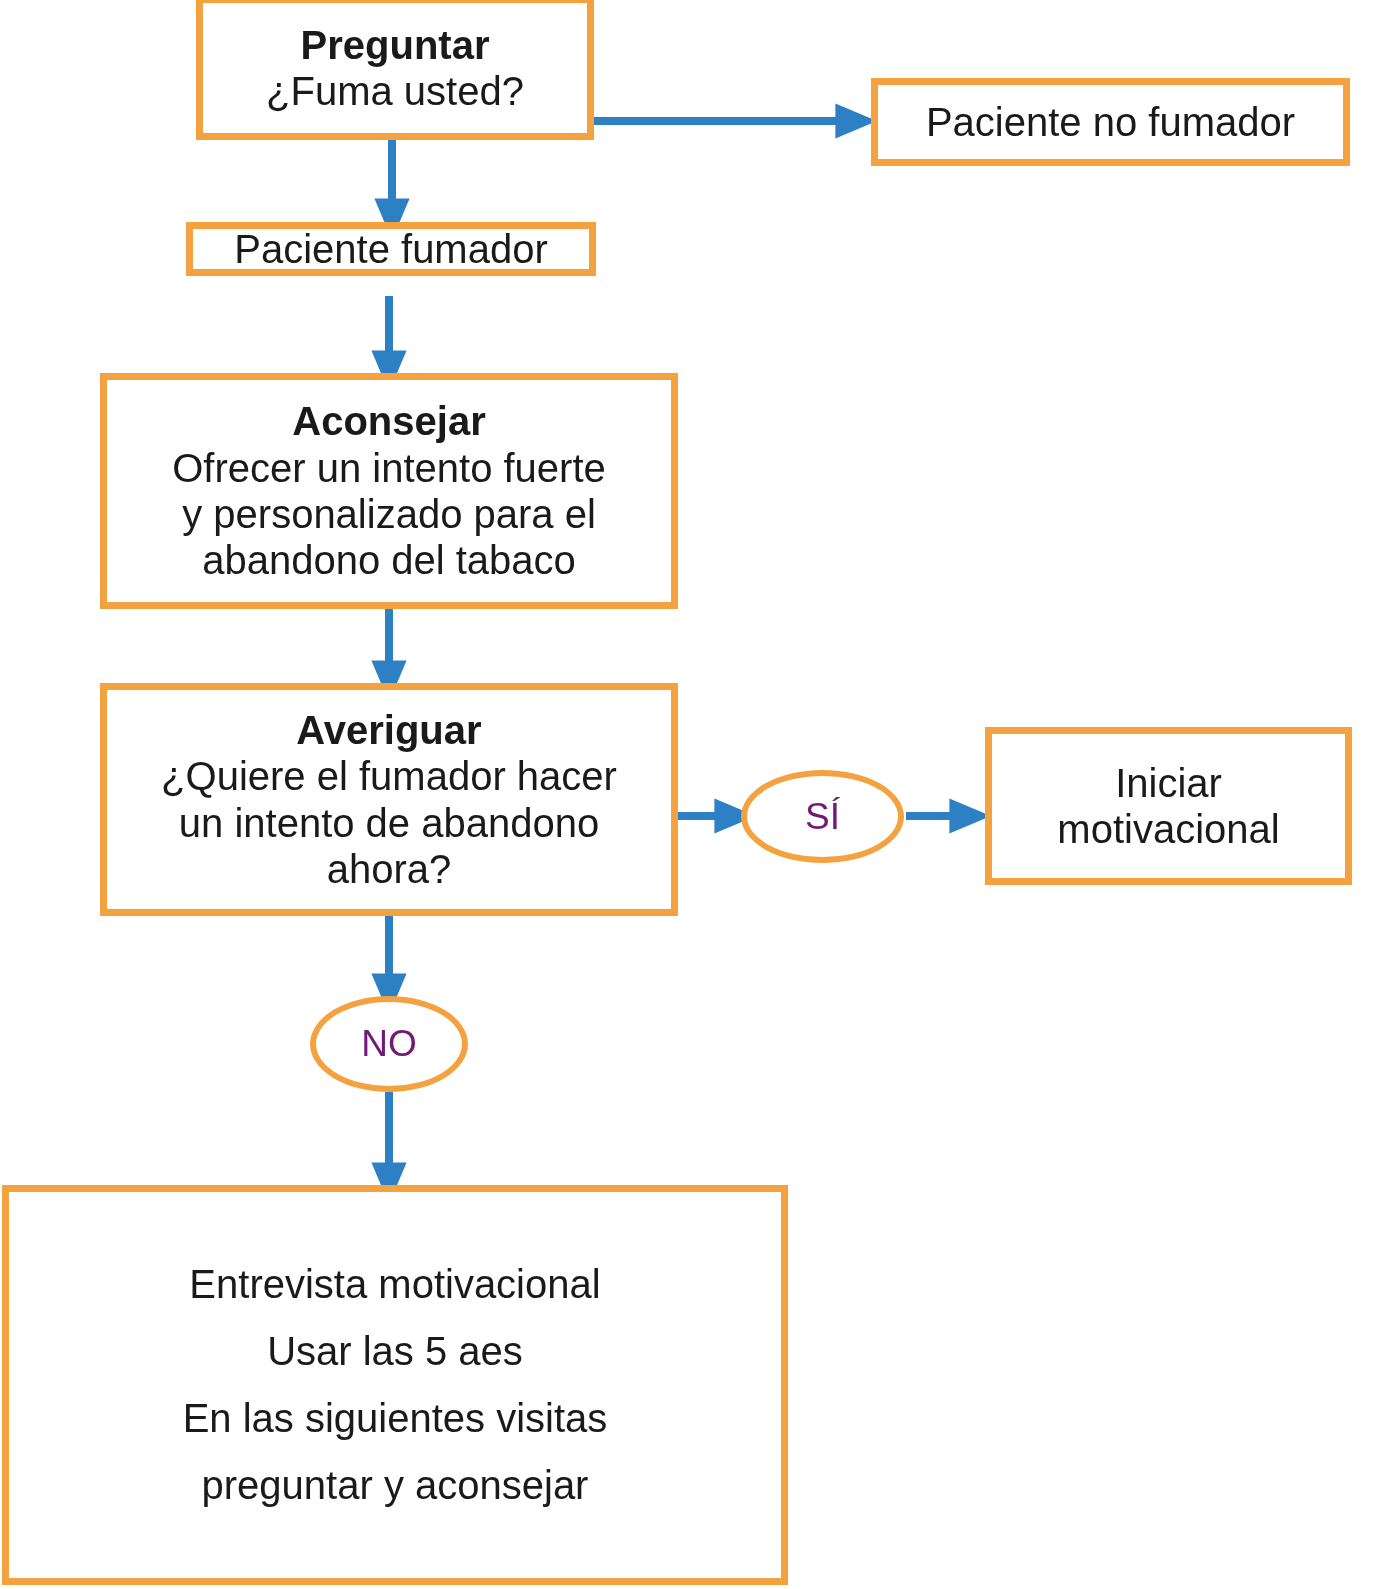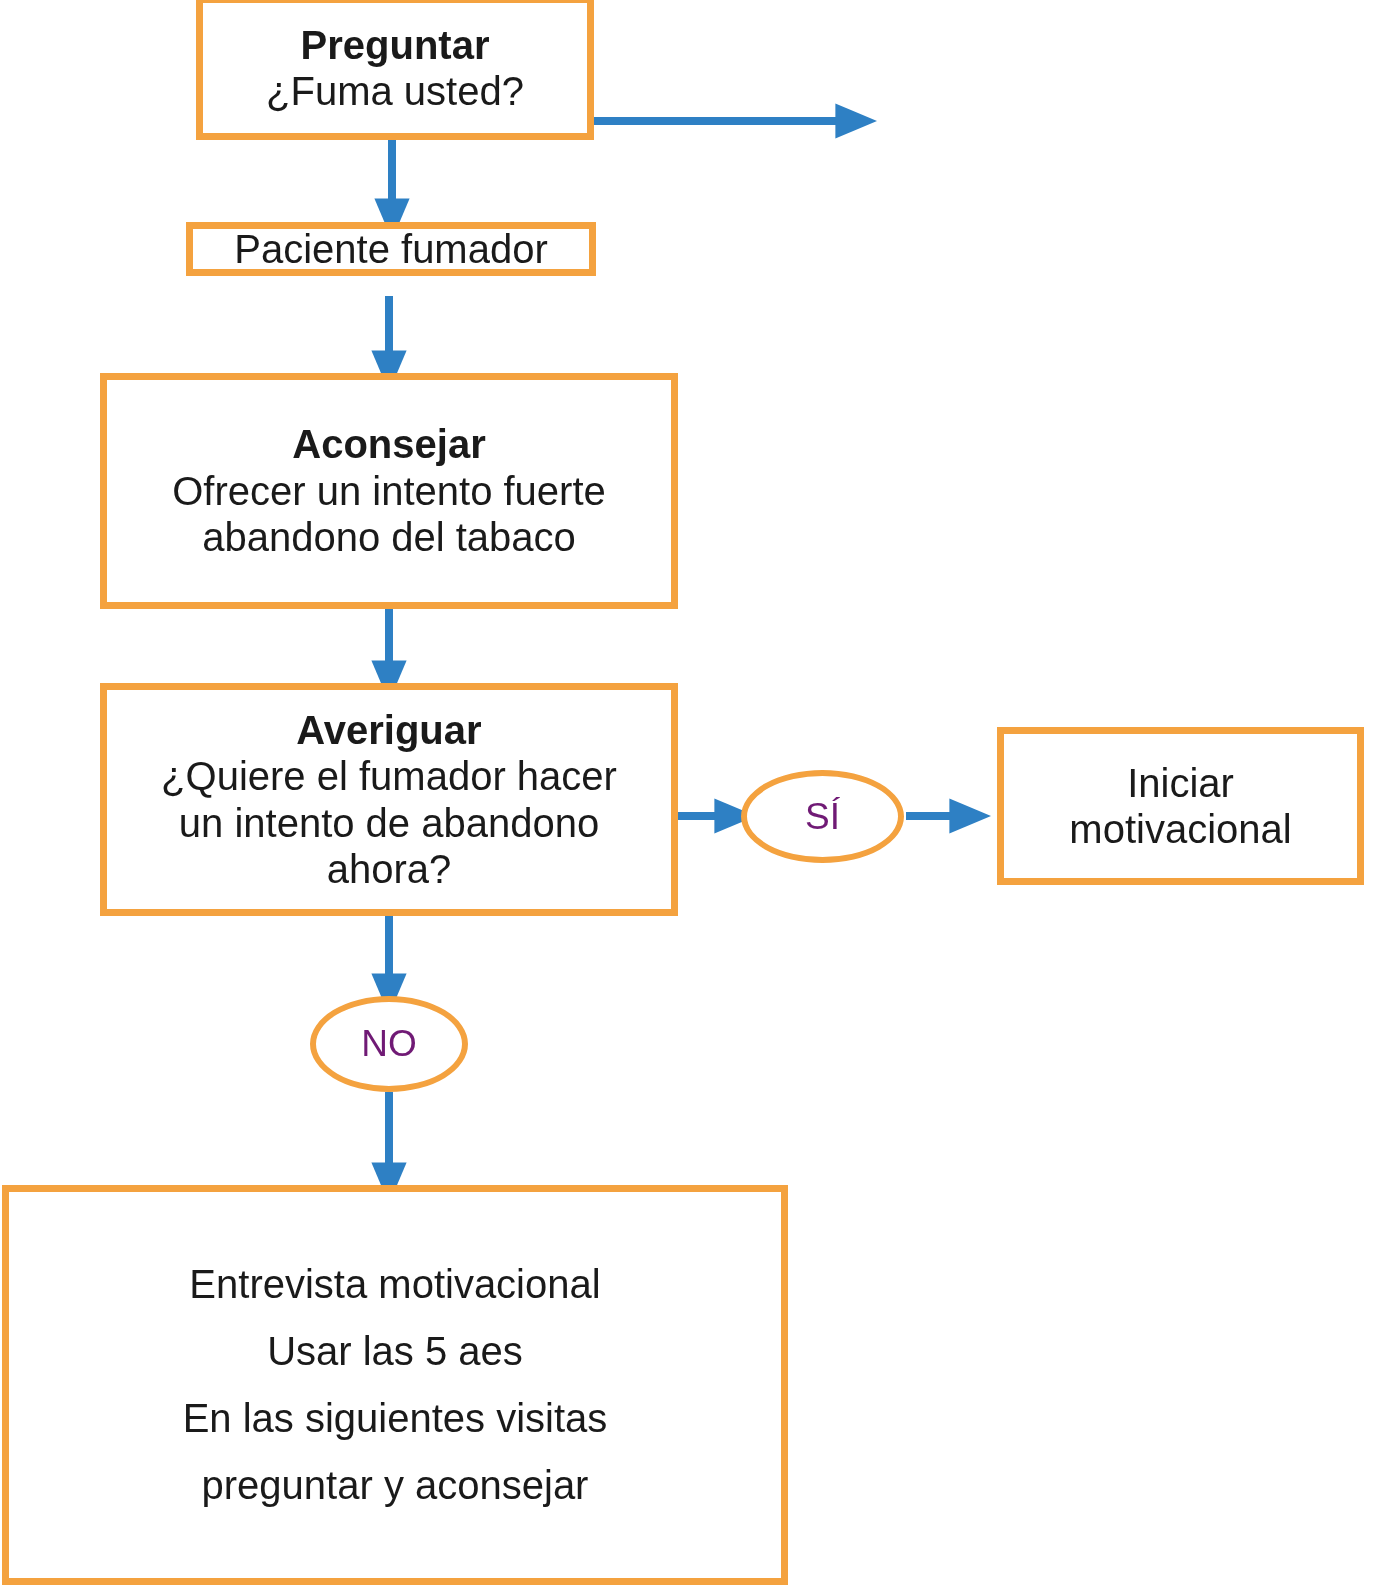--- a/index.html
+++ b/index.html
@@ -55,21 +55,21 @@
     height: 1589px;
     pointer-events: none;
   }
 
   
   #n-preguntar      { left: 196px;  top: -4px;   width: 398px; height: 144px;  font-size: 40px; }
   #n-no-fumador     { left: 871px;  top: 78px;   width: 479px; height: 88px;   font-size: 40px; }
   #n-fumador        { left: 186px;  top: 222px;  width: 410px; height: 54px;   font-size: 40px; }
   #n-aconsejar      { left: 100px;  top: 373px;  width: 578px; height: 236px;  font-size: 40px; }
   #n-averiguar      { left: 100px;  top: 683px;  width: 578px; height: 233px;  font-size: 40px; }
-  #n-iniciar        { left: 985px;  top: 727px;  width: 367px; height: 158px;  font-size: 40px; margin-left: 12px; }
+  #n-iniciar        { left: 985px;  top: 727px;  width: 367px; height: 158px;  font-size: 40px; }
   #n-entrevista     { left: 2px;    top: 1185px; width: 786px; height: 400px;  font-size: 40px; }
   #n-entrevista .line { line-height: 1.68; }
 
   #e-si  { left: 741px; top: 770px;  width: 163px; height: 93px;  font-size: 37px; }
   #e-no  { left: 310px; top: 996px;  width: 158px; height: 96px;  font-size: 37px; }
 </style>
 </head>
 <body>
 
 <div id="canvas">
@@ -96,28 +96,32 @@
     <line x1="389" y1="916" x2="389" y2="975" stroke="#2E80C4" stroke-width="8" marker-end="url(#arrowhead)"></line>
 
     <line x1="389" y1="1092" x2="389" y2="1164" stroke="#2E80C4" stroke-width="8" marker-end="url(#arrowhead)"></line>
   </svg>
 
   <div class="node" id="n-preguntar">
     <span class="line bold">Preguntar</span>
     <span class="line">¿Fuma usted?</span>
   </div>
 
+  <div class="node" id="n-no-fumador">
+    <span class="line">Paciente no fumador</span>
+  </div>
 
   <div class="node" id="n-fumador">
     <span class="line">Paciente fumador</span>
   </div>
 
   <div class="node" id="n-aconsejar">
     <span class="line bold">Aconsejar</span>
     <span class="line">Ofrecer un intento fuerte</span>
+    <span class="line">y personalizado para el</span>
     <span class="line">abandono del tabaco</span>
   </div>
 
   <div class="node" id="n-averiguar">
     <span class="line bold">Averiguar</span>
     <span class="line">¿Quiere el fumador hacer</span>
     <span class="line">un intento de abandono</span>
     <span class="line">ahora?</span>
   </div>
 

